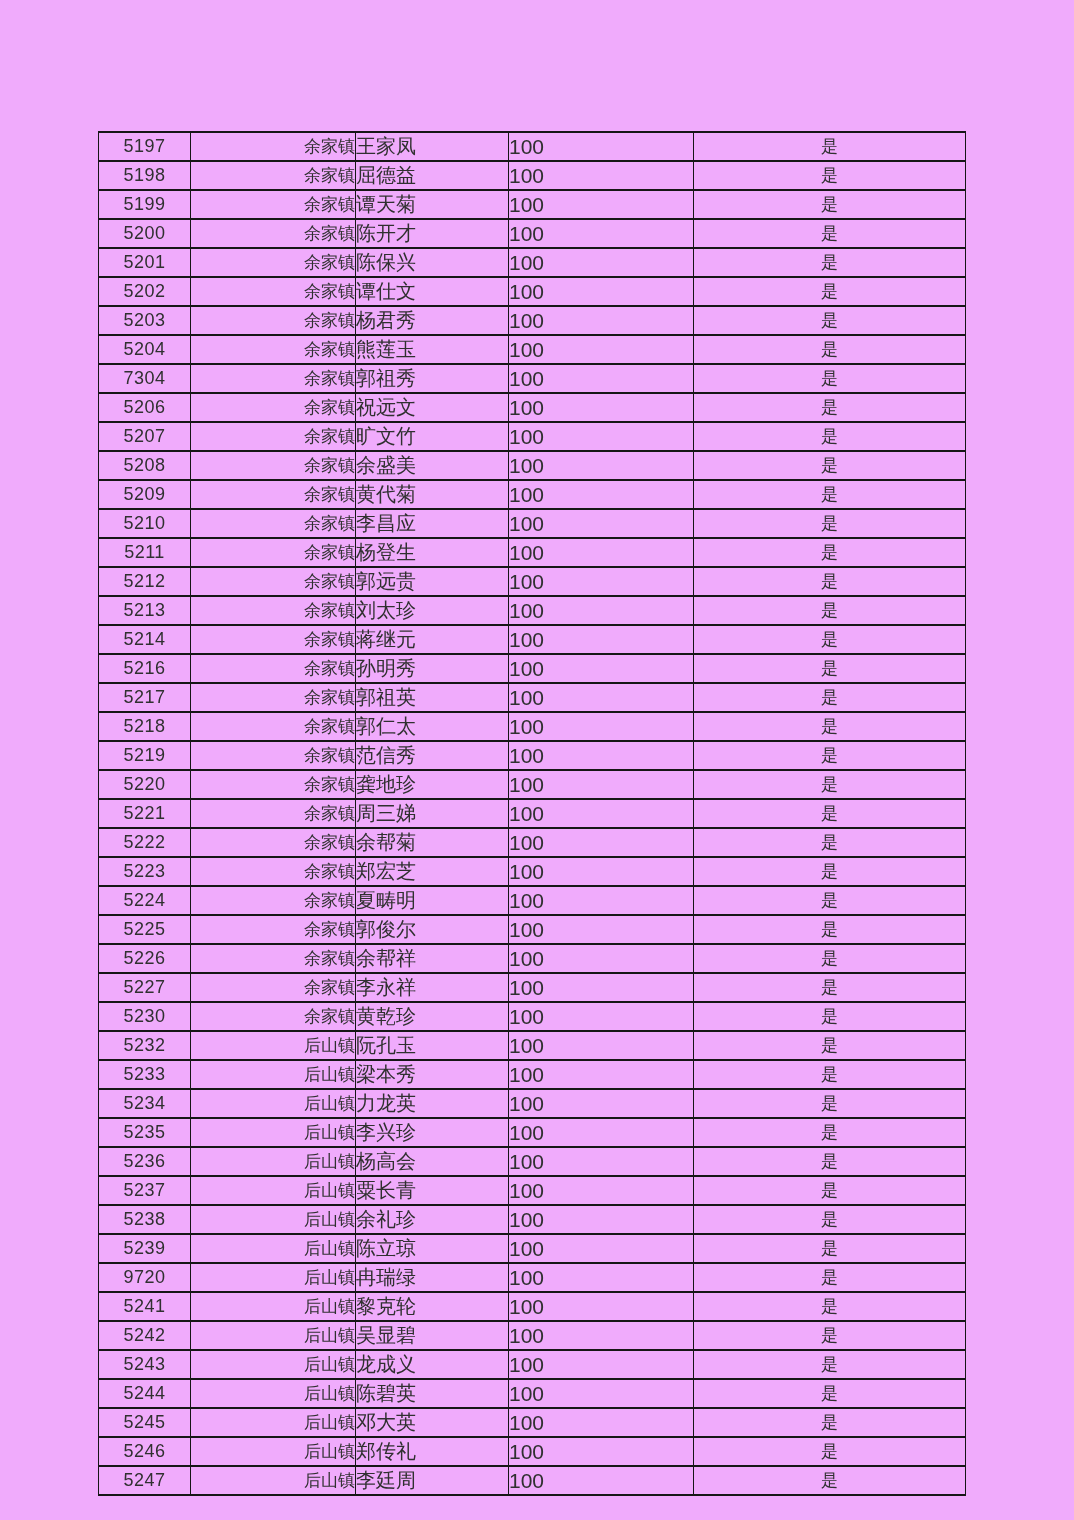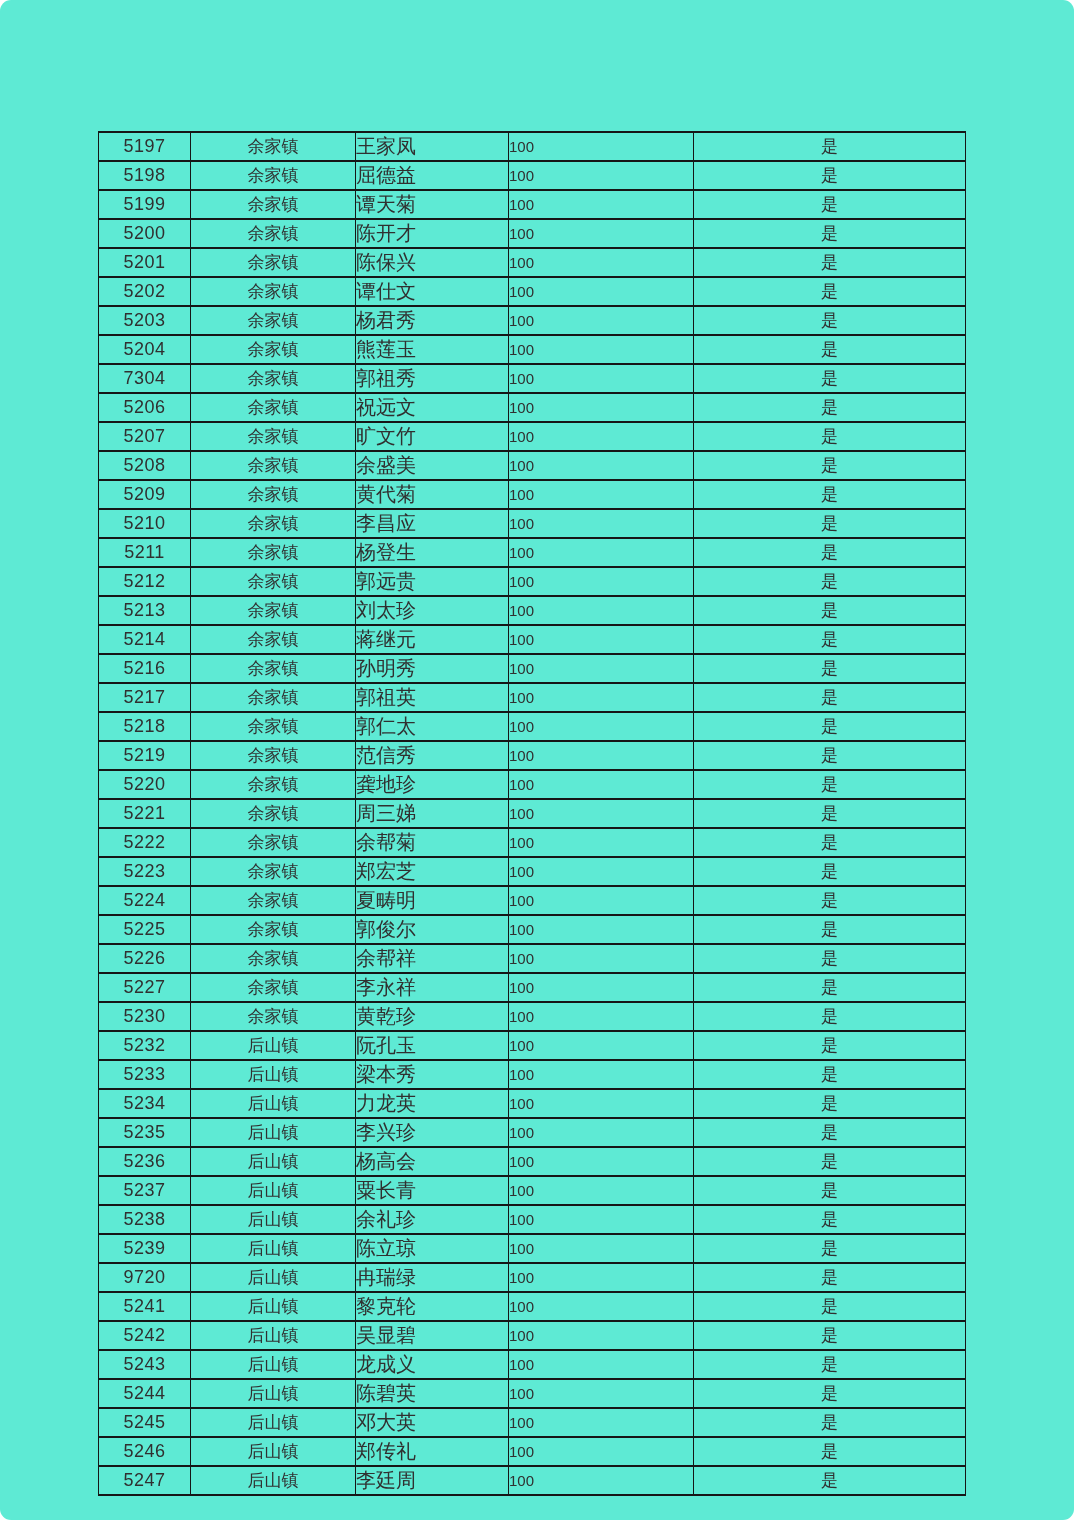--- a/index.html
+++ b/index.html
@@ -10,22 +10,21 @@
     width: 1074px;
     height: 1520px;
     background: #ffffff;
     position: relative;
     overflow: hidden;
     font-family: "Liberation Sans", sans-serif;
   }
   .page {
     position: absolute;
     inset: 0;
-    background: #5eead4;
-    border-radius: 11px;
+    background: #f0abfc;
   }
   table.roster {
     position: absolute;
     left: 98px;
     top: 131px;
     width: 867px;
     border-collapse: collapse;
     table-layout: fixed;
   }
   table.roster td {
@@ -41,30 +40,30 @@
     font-family: "Liberation Sans", sans-serif;
   }
   td.col-id {
     font-family: "Liberation Serif", serif;
     font-size: 18px;
     text-align: center;
     letter-spacing: 0.5px;
   }
   td.col-town {
     font-size: 17px;
-    text-align: center;
+    text-align: right;
     padding-left: 6px;
   }
   td.col-name {
     font-size: 20px;
     text-align: left;
     padding-left: 7px;
   }
   td.col-score {
-    font-size: 15px;
+    font-size: 21px;
     text-align: left;
     padding-left: 5px;
   }
   td.col-confirm {
     font-size: 17px;
     text-align: center;
   }
 </style>
 </head>
 <body>

